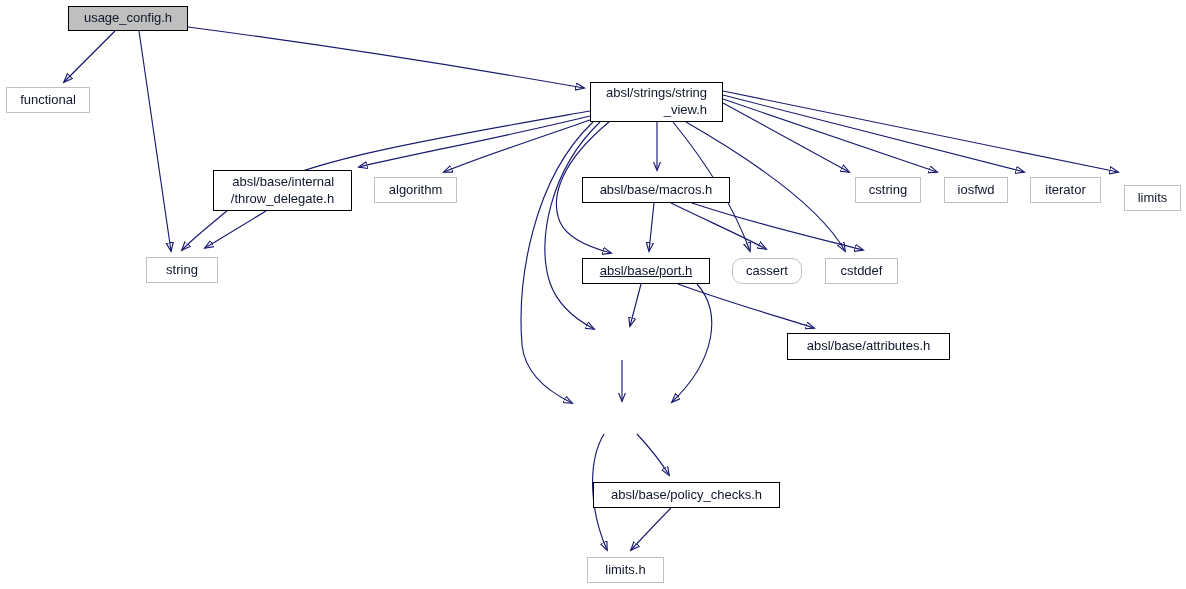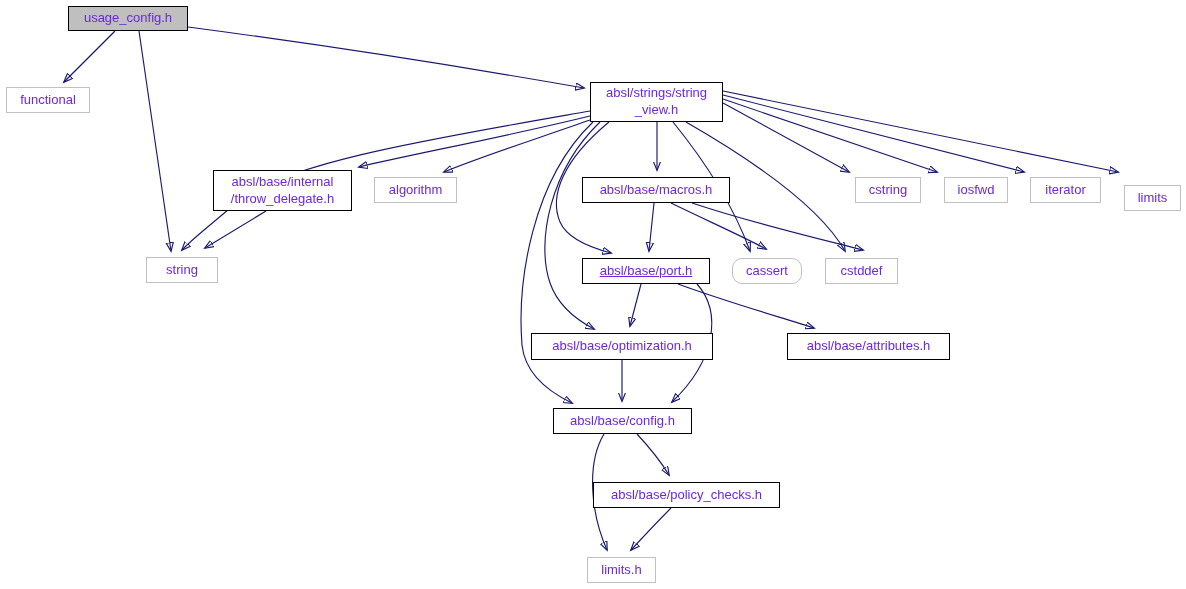--- a/index.html
+++ b/index.html
@@ -26,24 +26,24 @@
     fill: none;
     stroke: #191970;
     stroke-width: 1.15;
   }
   .node {
     position: absolute;
     box-sizing: border-box;
     display: flex;
     align-items: center;
     justify-content: center;
-    text-align: center;
+    text-align: right;
     background: #ffffff;
     border: 1px solid #000000;
-    color: #6d28d9;
+    color: #0f172a;
     font-size: 13px;
     line-height: 1.3;
     white-space: pre-line;
     cursor: pointer;
   }
   .node.external {
     border-color: #c0c0c0;
     cursor: default;
   }
   .node.root {
@@ -143,33 +143,27 @@
   </div>
 
   <div class="node external" style="left:732px; top:258px; width:70px; height:26px;border-radius:10px;">
     <span>cassert</span>
   </div>
 
   <div class="node external" style="left:825px; top:258px; width:73px; height:26px;">
     <span>cstddef</span>
   </div>
 
-  <div class="node" style="left:531px; top:333px; width:182px; height:27px;">
-    <span>absl/base/optimization.h</span>
-  </div>
 
   <div class="node" style="left:787px; top:333px; width:163px; height:27px;">
     <span>absl/base/attributes.h</span>
   </div>
 
-  <div class="node" style="left:553px; top:408px; width:139px; height:26px;">
-    <span>absl/base/config.h</span>
-  </div>
 
   <div class="node" style="left:593px; top:482px; width:187px; height:26px;">
     <span>absl/base/policy_checks.h</span>
   </div>
 
-  <div class="node external" style="left:587px; top:557px; width:69px; height:26px;">
+  <div class="node external" style="left:587px; top:557px; width:77px; height:26px;">
     <span>limits.h</span>
   </div>
 
 </div>
 
 </body></html>

